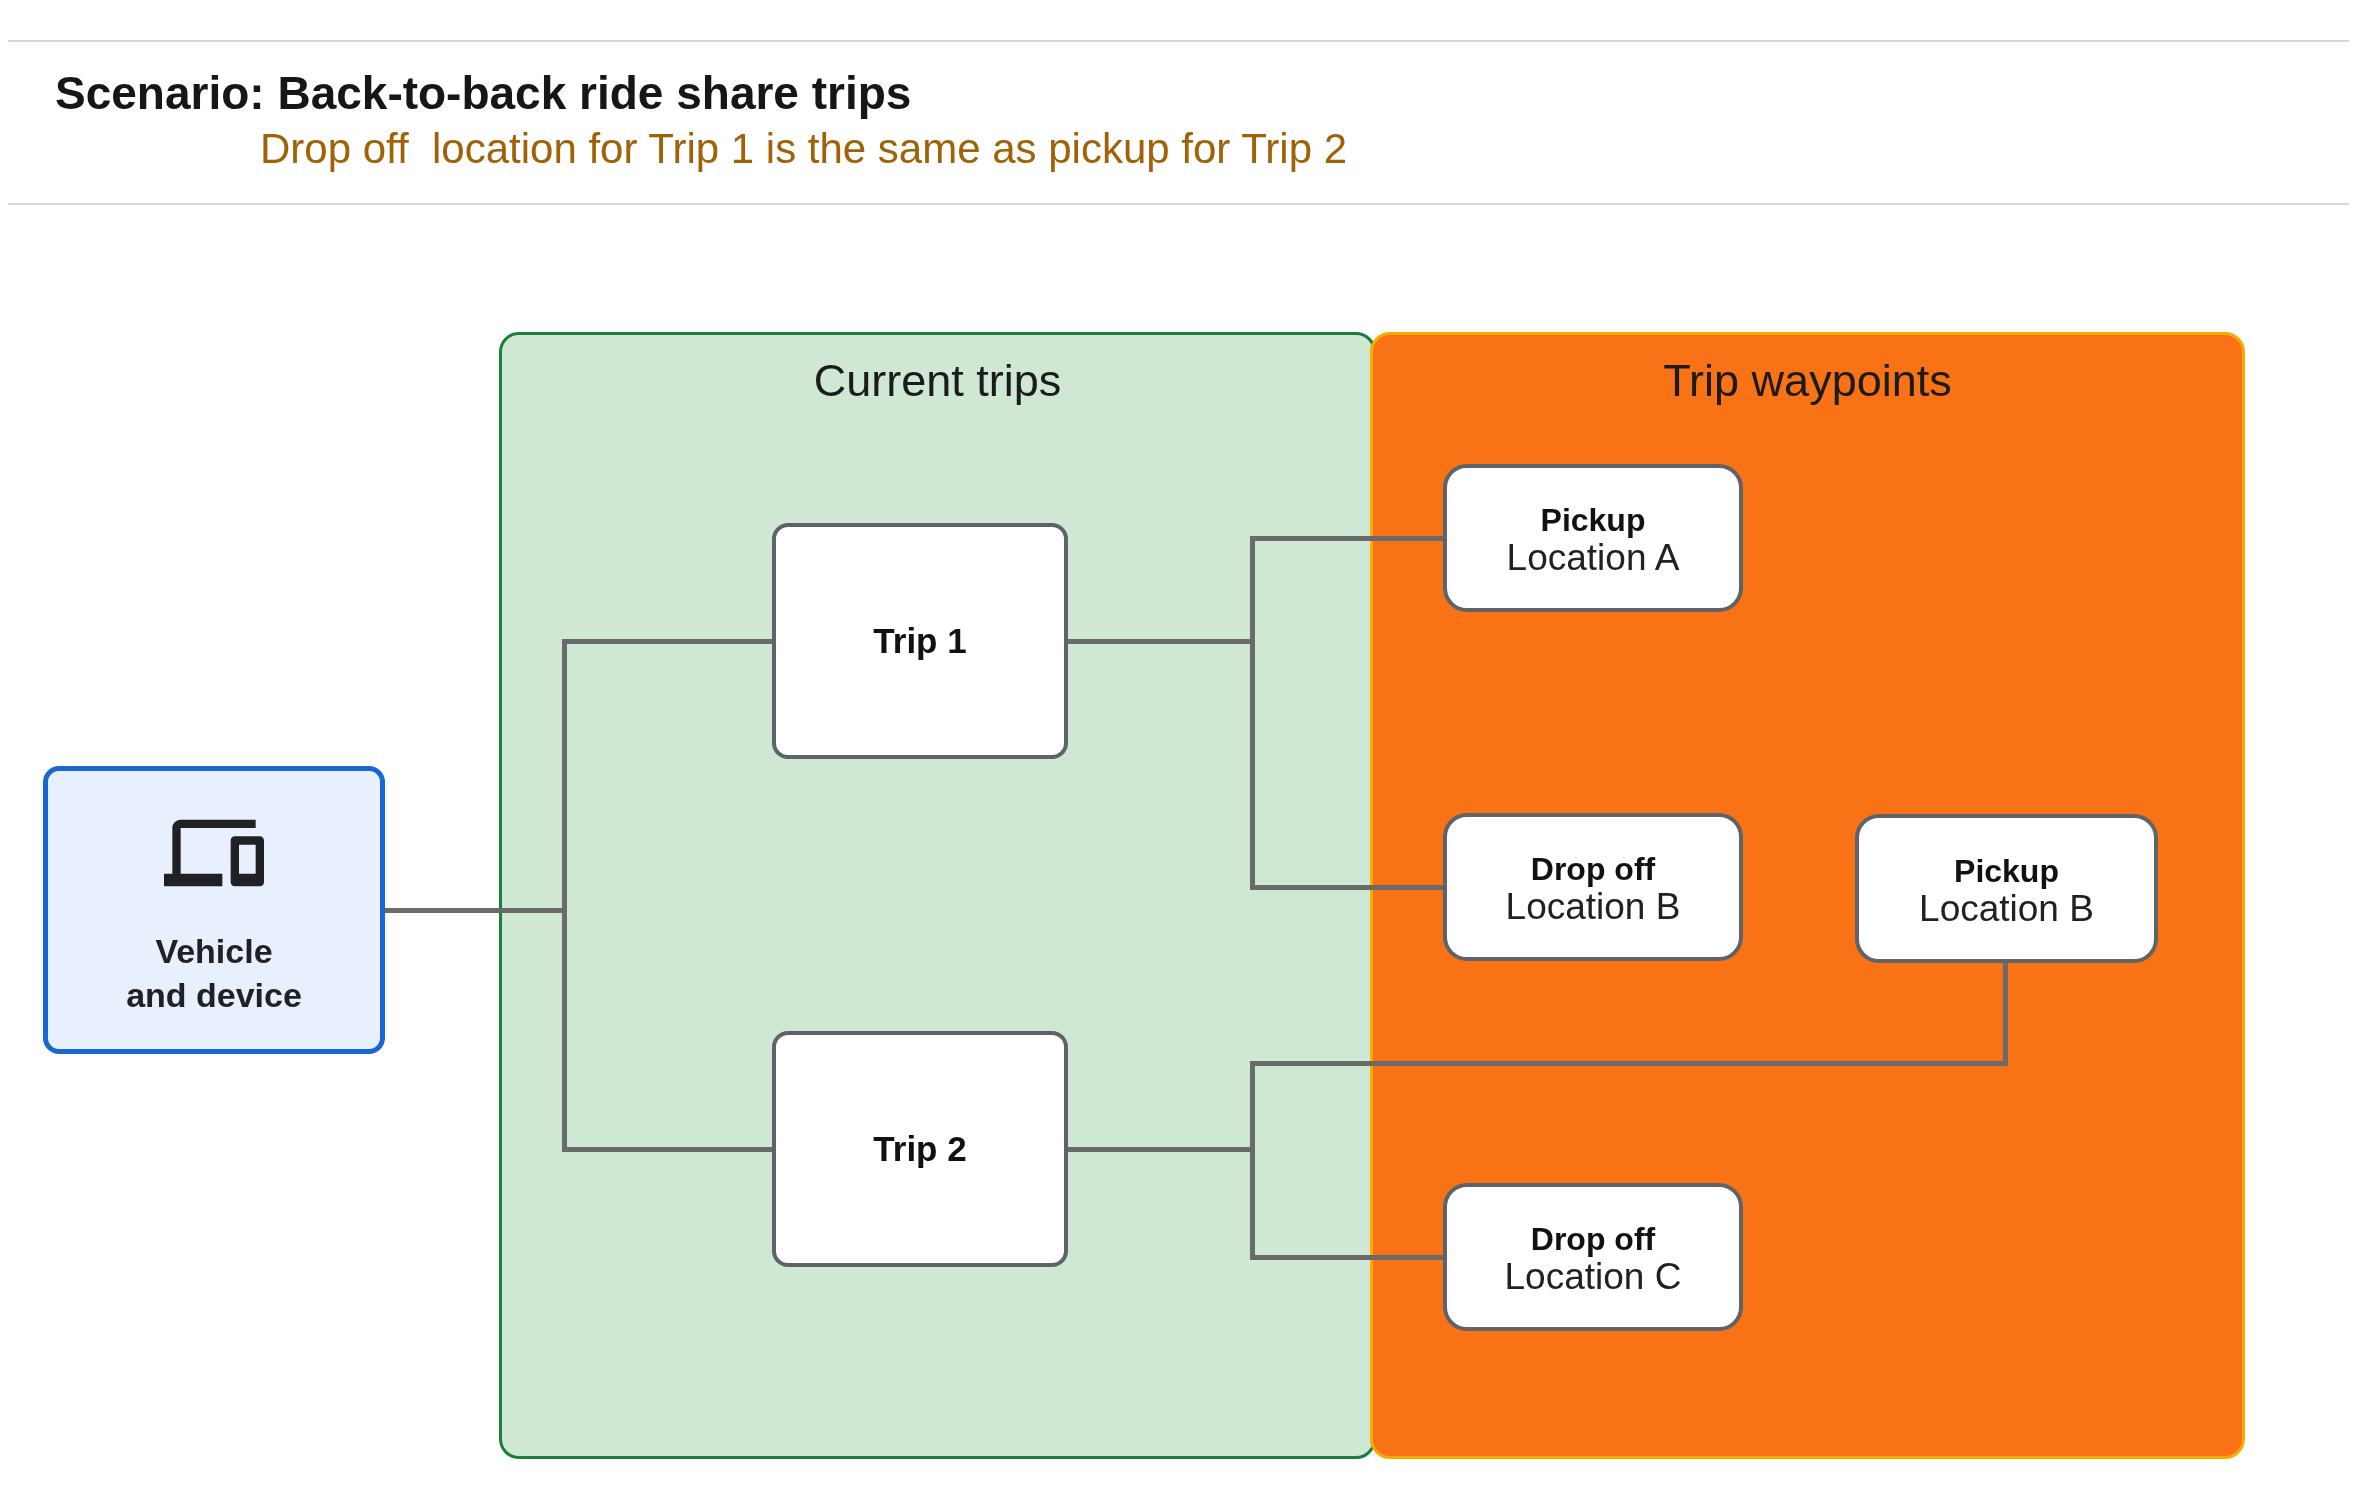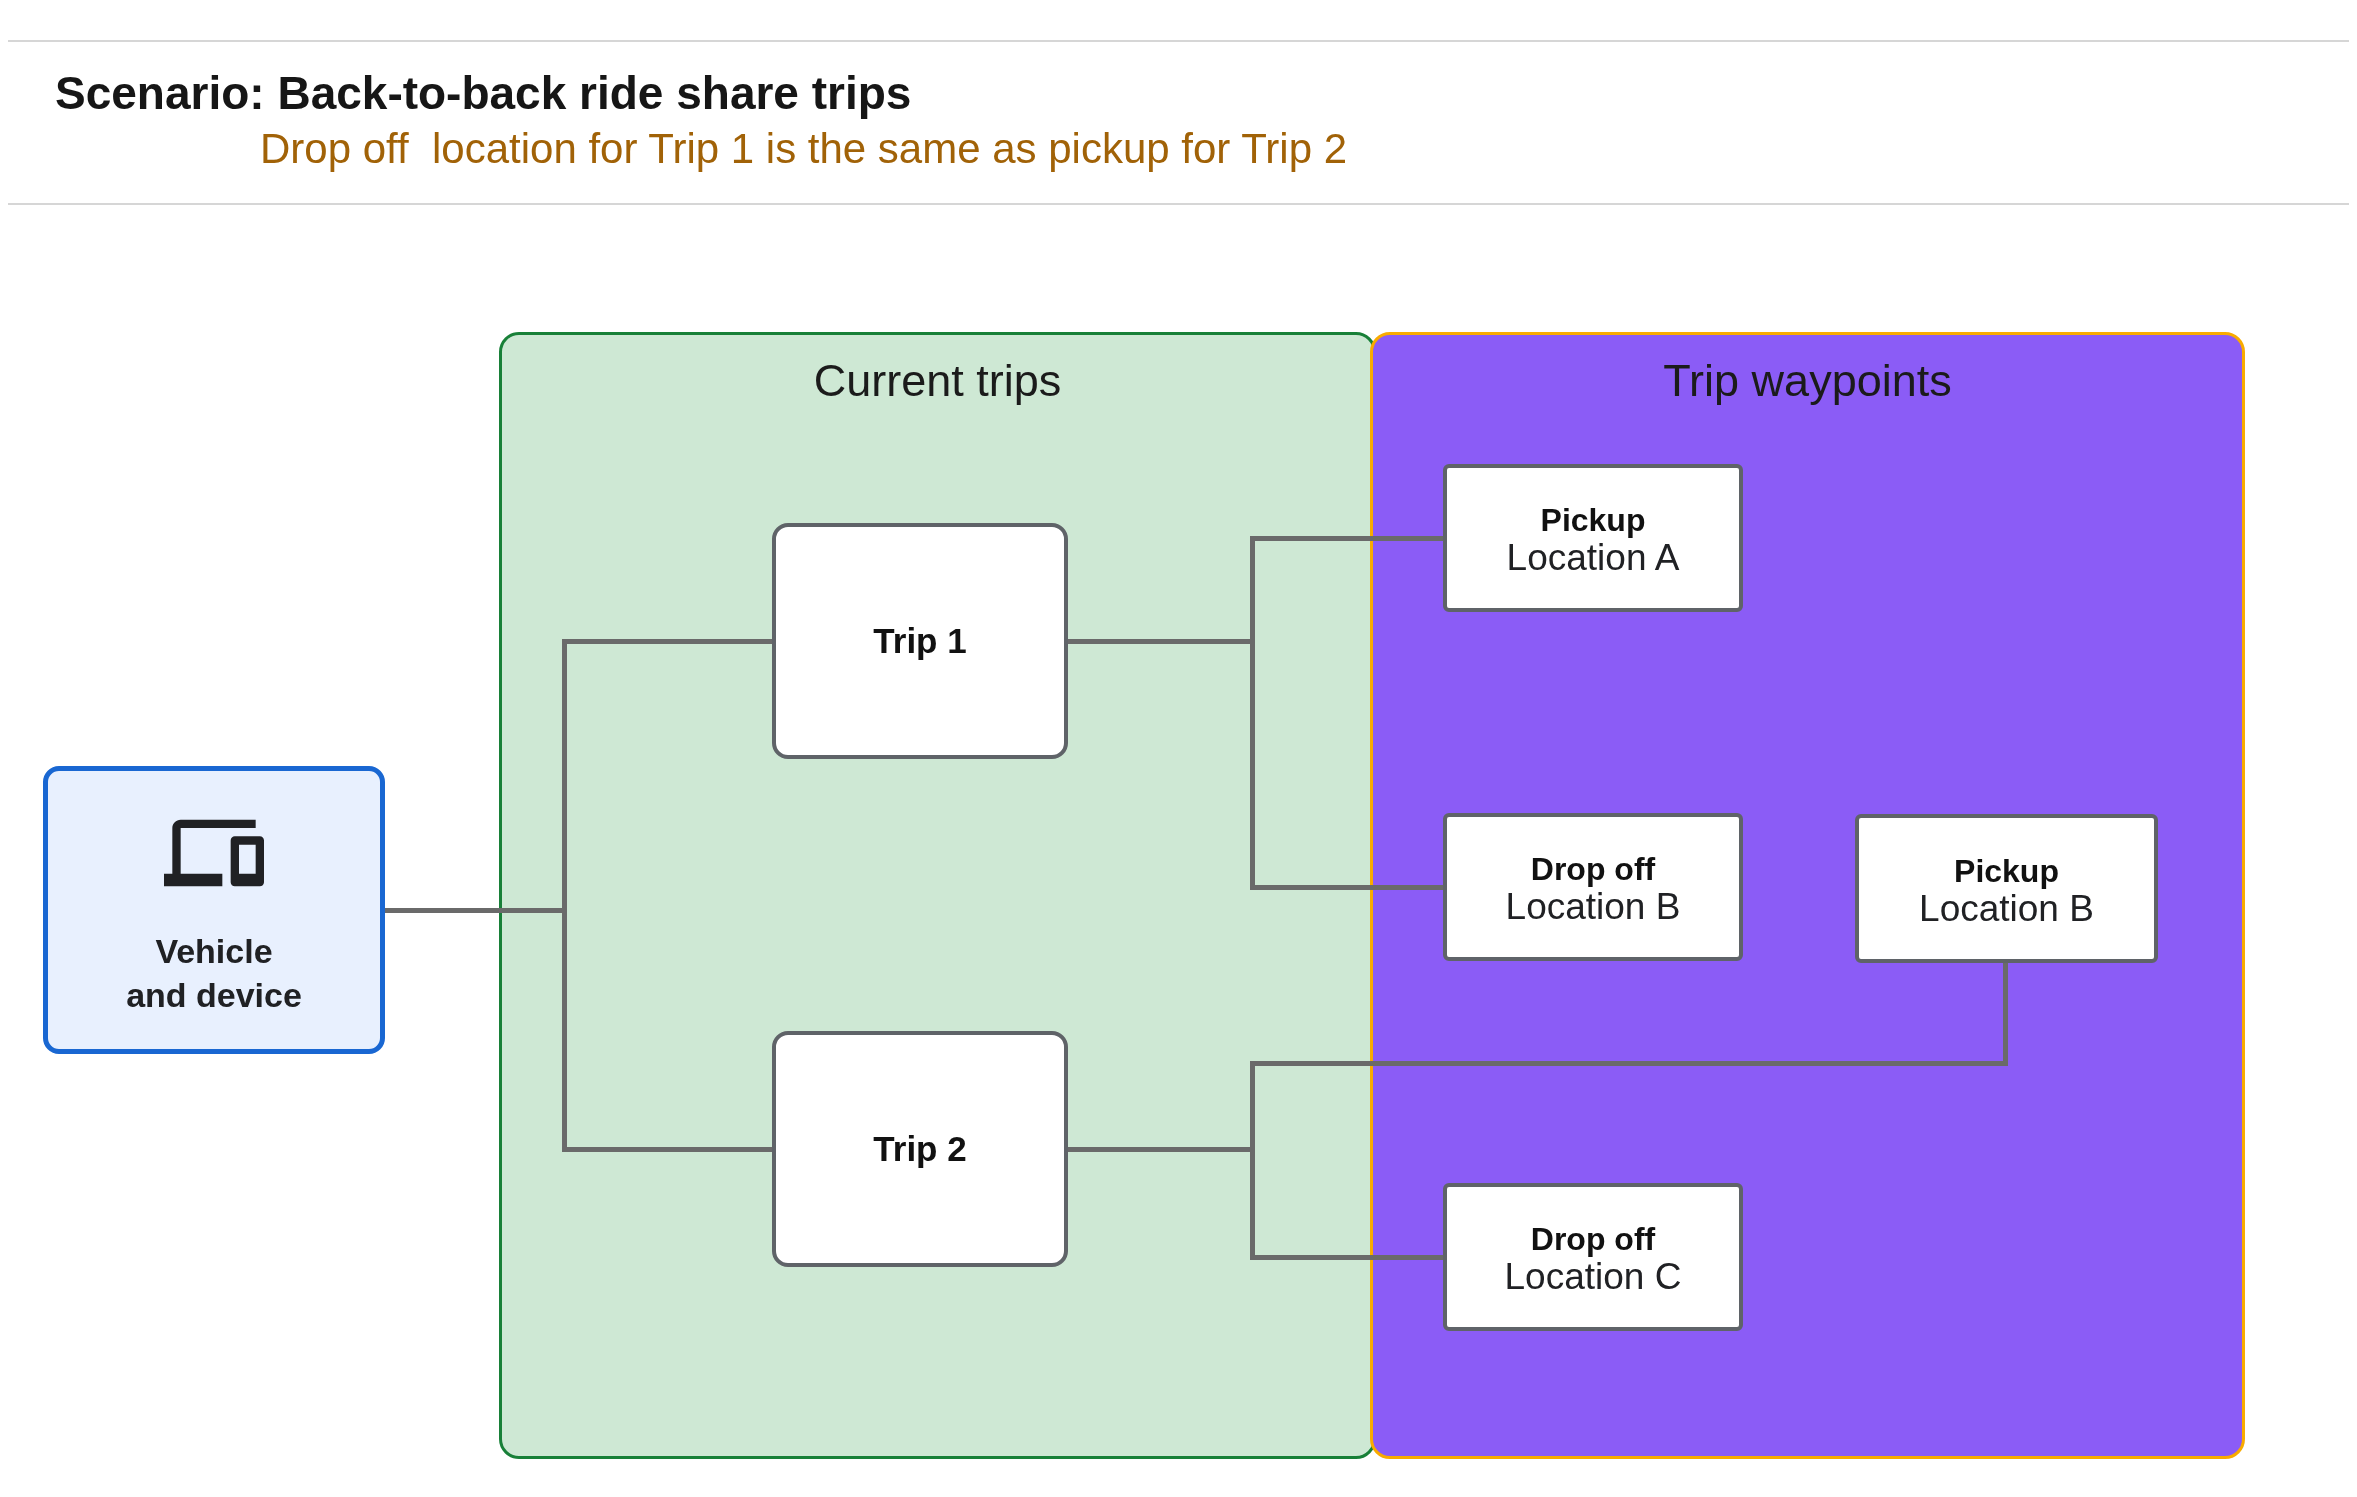--- a/index.html
+++ b/index.html
@@ -10,28 +10,28 @@
   .hr{position:absolute;left:8px;width:2341px;height:2px;background:#d6d6d6;}
   .scenario-title{
     position:absolute;left:55px;top:66px;font-size:46px;font-weight:700;color:#161616;
     letter-spacing:0;white-space:pre;
   }
   .scenario-subtitle{
     position:absolute;left:260px;top:125px;font-size:42px;font-weight:400;color:#a16207;white-space:pre;
   }
   .panel{position:absolute;top:332px;height:1127px;border-radius:20px;box-sizing:border-box;}
   .panel.green{left:499px;width:877px;background:#cee8d4;border:3px solid #188038;}
-  .panel.orange{left:1370px;width:875px;background:#8b5cf6;border:3px solid #f9ab00;}
+  .panel.orange{left:1370px;width:875px;background:#f97316;border:3px solid #f9ab00;}
   .panel-title{
     position:absolute;top:20px;left:0;width:100%;text-align:center;
     font-size:45px;font-weight:400;color:#1b1b1b;
   }
   .seg{position:absolute;background:#6a6a6a;}
   .node{
-    position:absolute;background:#ffffff;border:4px solid #5f6368;border-radius:6px;
+    position:absolute;background:#ffffff;border:4px solid #5f6368;border-radius:24px;
     box-sizing:border-box;display:flex;flex-direction:column;align-items:center;justify-content:center;
   }
   .trip-node{left:772px;width:296px;height:236px;border-radius:16px;}
   .trip-label{font-size:35px;font-weight:600;color:#111;}
   .wp-node{width:300px;height:148px;}
   .wp-title{font-size:32px;font-weight:700;color:#111;line-height:40px;}
   .wp-subtitle{font-size:37px;font-weight:400;color:#202124;line-height:36px;}
   .vehicle-node{
     position:absolute;left:43px;top:766px;width:342px;height:288px;
     background:#e8f0fe;border:5px solid #1967d2;border-radius:16px;box-sizing:border-box;

